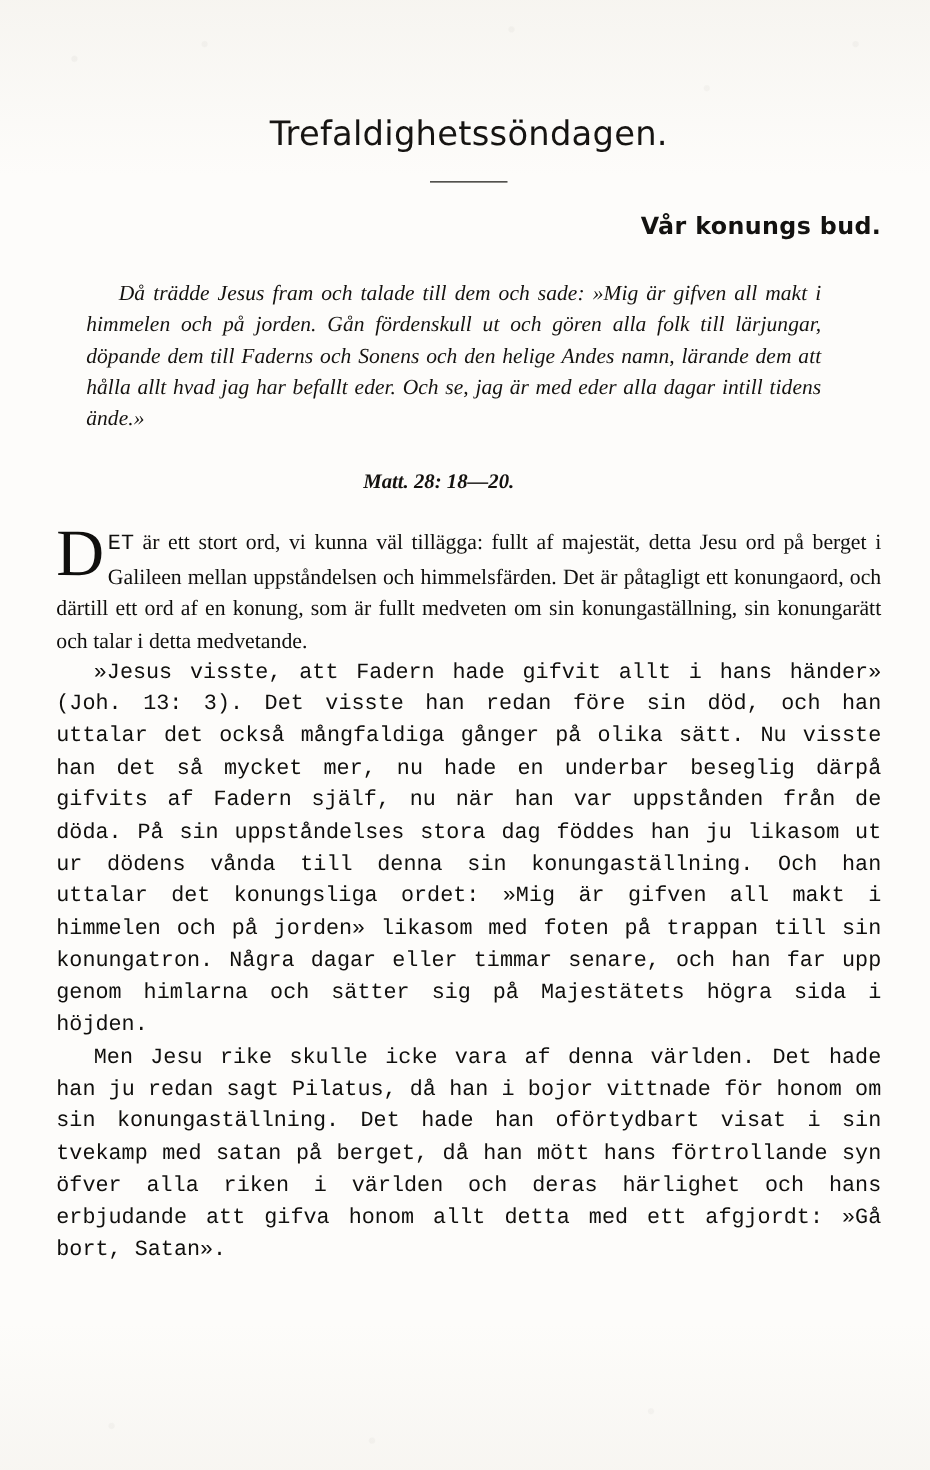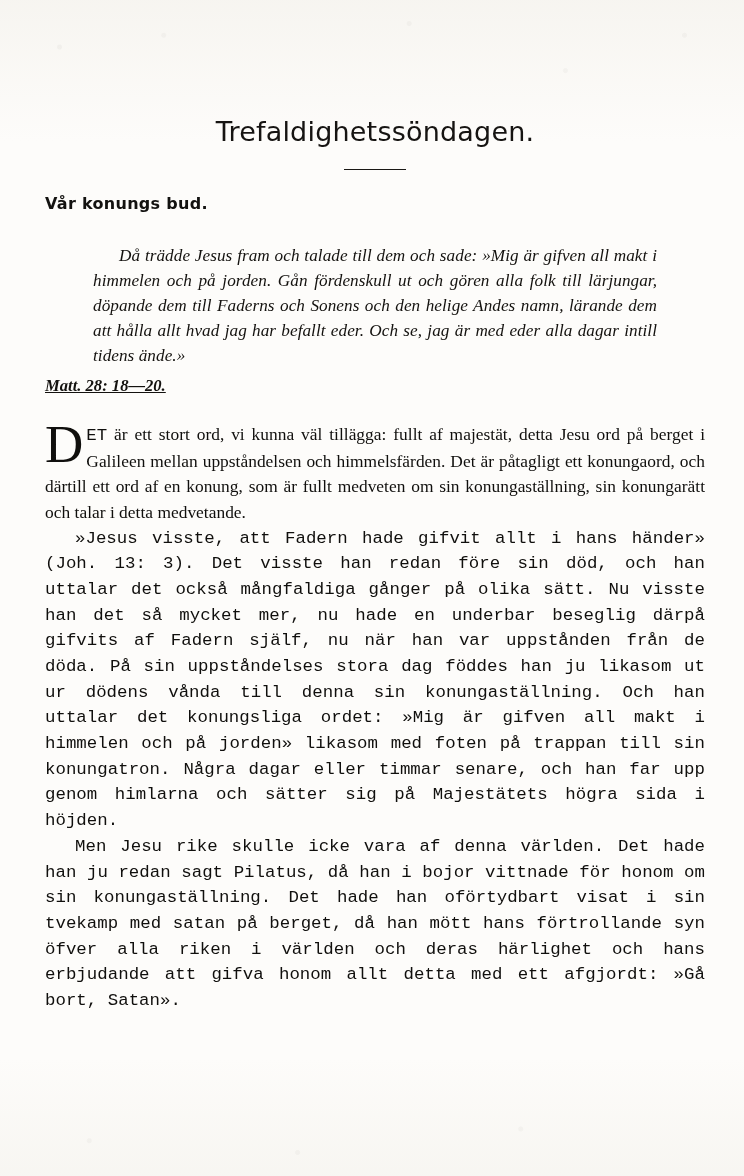--- a/index.html
+++ b/index.html
@@ -39,65 +39,64 @@
       linear-gradient(0deg, rgba(245,243,238,0.7) 0%, rgba(253,252,250,0) 10%);
   }
   .content {
     position: absolute;
     left: 45px;
     top: 0;
     width: 660px;
   }
   h1.title {
     margin: 0;
-    padding-top: 116px;
+    padding-top: 92px;
     text-align: center;
     font-family: "DejaVu Sans", sans-serif;
     font-weight: 400;
     font-size: 27px;
     letter-spacing: 0.2px;
     color: #161412;
   }
   .rule {
     width: 62px;
     height: 1px;
     background: #1a1815;
     margin: 22px auto 0 auto;
   }
   h2.subtitle {
     margin: 0;
     padding-top: 24px;
-    text-align: left;
+    text-align: right;
     font-family: "DejaVu Sans", sans-serif;
     font-weight: bold;
-    font-size: 16px;
+    font-size: 19px;
     letter-spacing: 0.3px;
     color: #131210;
   }
   .scripture {
-    margin: 30px 48px 0 48px;
+    margin: 30px 48px 0 24px;
     font-style: italic;
     font-size: 17.2px;
     line-height: 1.455;
     text-align: justify;
     letter-spacing: 0.05px;
     color: #14120f;
   }
   .scripture .indent {
     display: inline-block;
     width: 26px;
   }
   .reference {
-    margin: 8px 48px 0 0;
-    text-align: left;
+    margin: 28px 48px 0 0;
+    text-align: center;
     font-style: italic;
     font-weight: bold;
     font-size: 16.6px;
     color: #14120f;
-    text-decoration: underline;
   }
   .body {
     margin-top: 26px;
     font-size: 17.4px;
     line-height: 1.475;
     text-align: justify;
     letter-spacing: 0.02px;
     color: #100f0d;
   }
   .body p {

